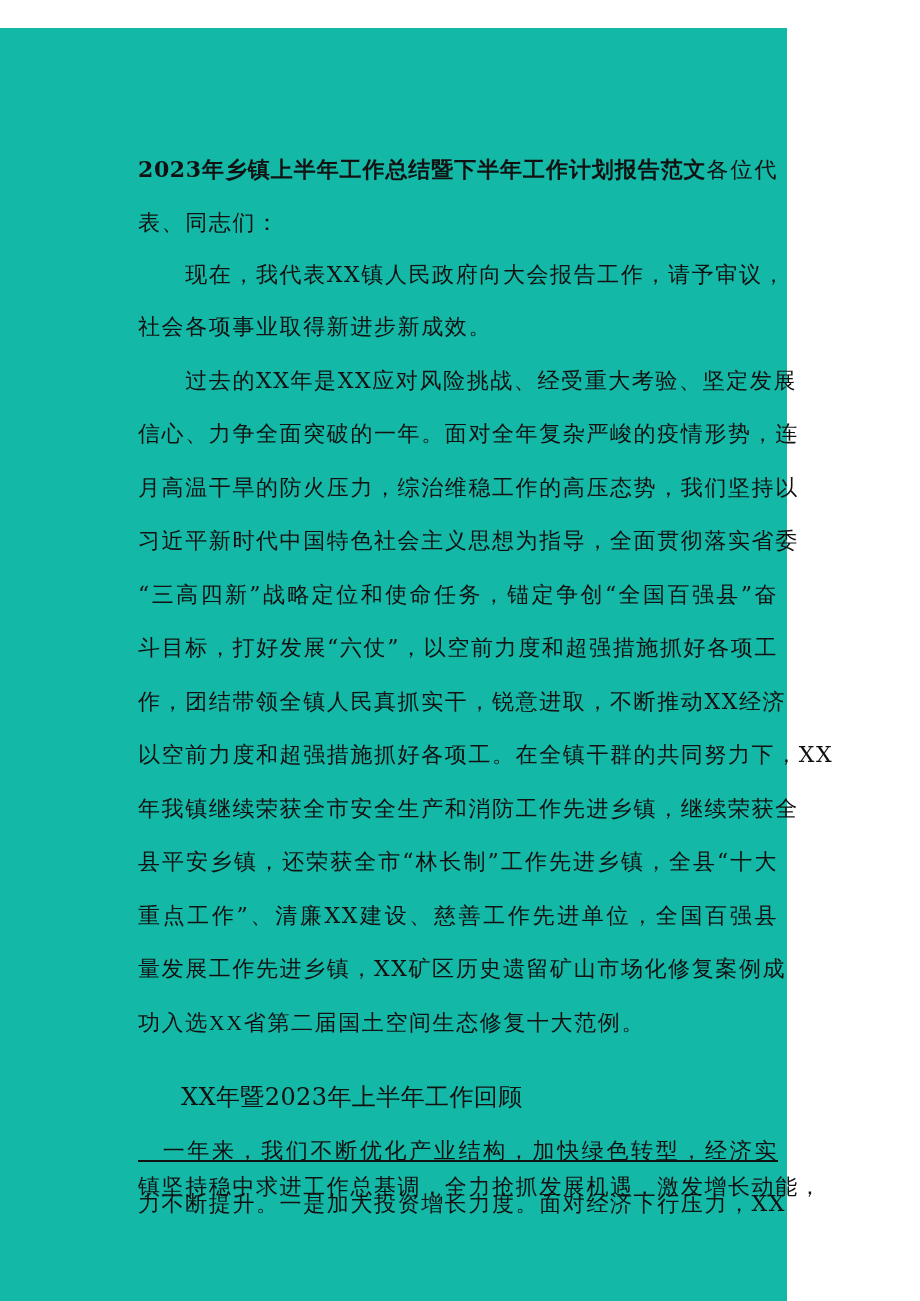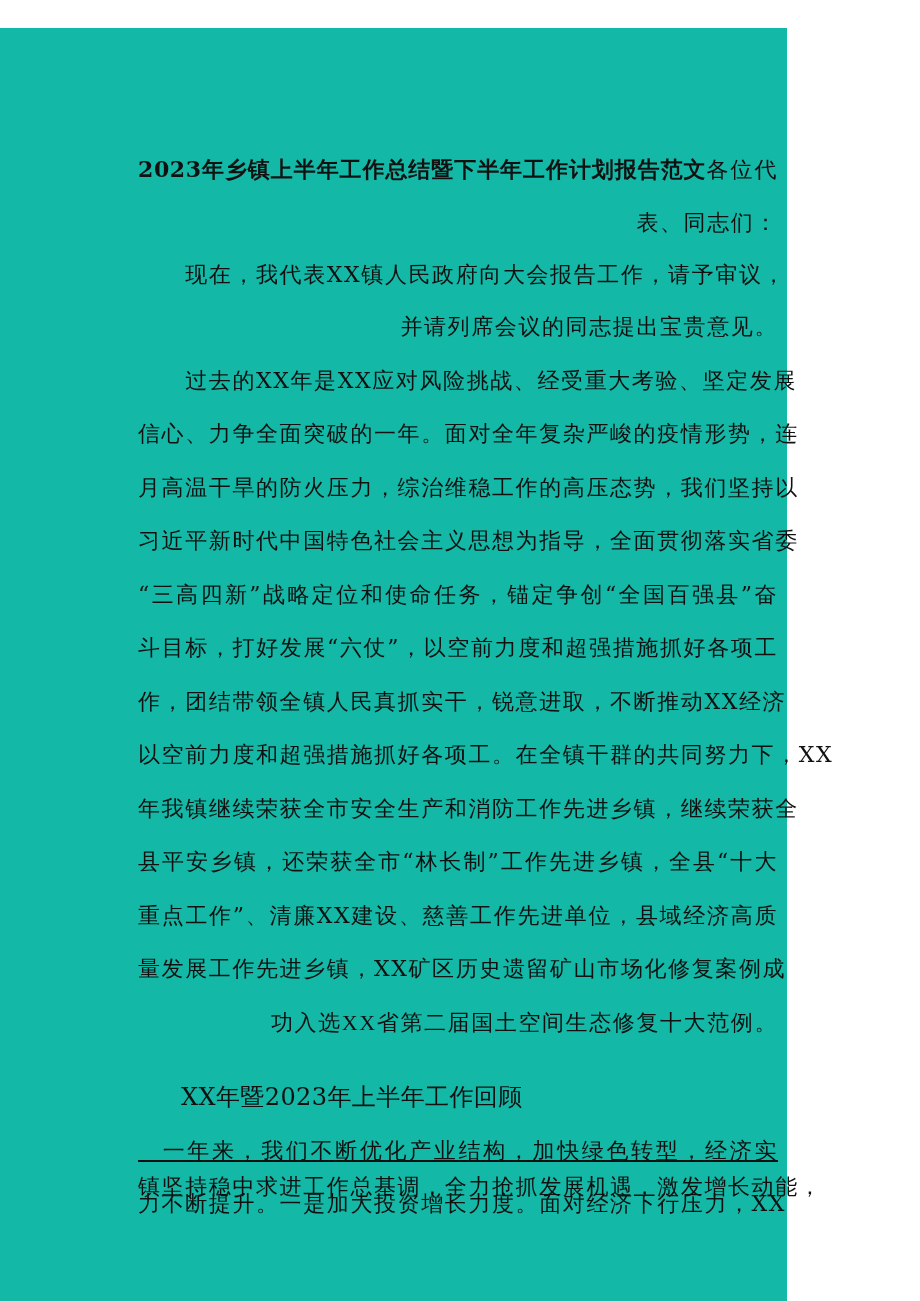--- a/index.html
+++ b/index.html
@@ -25,21 +25,20 @@
       margin-top: 28px;
     }
     .line {
       position: absolute;
       left: 138px;
       width: 640px;
       font-size: 22px;
       line-height: 30px;
       white-space: nowrap;
       letter-spacing: 1.6px;
-      text-align: right;
     }
     .justify {
       text-align: justify;
       text-align-last: justify;
     }
     .title-bold {
       font-weight: bold;
       letter-spacing: 0.6px;
     }
     .title-rest {
@@ -62,33 +61,33 @@
 
 <div class="page">
 
   <div class="line justify" style="top:126px;">
     <span class="title-bold">2023年乡镇上半年工作总结暨下半年工作计划报告范文</span><span class="title-rest">各位代</span>
   </div>
 
   <div class="line" style="top:180px;">表、同志们：</div>
 
   <div class="line justify" style="top:232px;">　　现在，我代表XX镇人民政府向大会报告工作，请予审议，</div>
-  <div class="line" style="top:284px;">并请列席会议的同志提出宝贵意见。</div>
+  <div class="line" style="top:284px;">社会各项事业取得新进步新成效。</div>
 
   <div class="line justify" style="top:338px;">　　过去的XX年是XX应对风险挑战、经受重大考验、坚定发展</div>
   <div class="line justify" style="top:391px;">信心、力争全面突破的一年。面对全年复杂严峻的疫情形势，连</div>
   <div class="line justify" style="top:445px;">月高温干旱的防火压力，综治维稳工作的高压态势，我们坚持以</div>
   <div class="line justify" style="top:498px;">习近平新时代中国特色社会主义思想为指导，全面贯彻落实省委</div>
   <div class="line justify" style="top:552px;">“三高四新”战略定位和使命任务，锚定争创“全国百强县”奋</div>
   <div class="line justify" style="top:605px;">斗目标，打好发展“六仗”，以空前力度和超强措施抓好各项工</div>
   <div class="line justify" style="top:659px;">作，团结带领全镇人民真抓实干，锐意进取，不断推动XX经济</div>
   <div class="line justify" style="top:712px;">以空前力度和超强措施抓好各项工。在全镇干群的共同努力下，XX</div>
   <div class="line justify" style="top:766px;">年我镇继续荣获全市安全生产和消防工作先进乡镇，继续荣获全</div>
   <div class="line justify" style="top:819px;">县平安乡镇，还荣获全市“林长制”工作先进乡镇，全县“十大</div>
-  <div class="line justify" style="top:873px;">重点工作”、清廉XX建设、慈善工作先进单位，县域经济高质</div>
+  <div class="line justify" style="top:873px;">重点工作”、清廉XX建设、慈善工作先进单位，全国百强县</div>
   <div class="line justify" style="top:926px;">量发展工作先进乡镇，XX矿区历史遗留矿山市场化修复案例成</div>
   <div class="line" style="top:980px;font-family:Liberation Serif, serif;">功入选XX省第二届国土空间生态修复十大范例。</div>
 
   <div class="heading" style="top:1054px;">XX年暨2023年上半年工作回顾</div>
 
   <div class="line justify" style="top:1108px;text-decoration:underline;">　一年来，我们不断优化产业结构，加快绿色转型，经济实</div>
   <div class="line justify" style="top:1161px;">力不断提升。一是加大投资增长力度。面对经济下行压力，XX</div>
   <div class="line justify" style="top:1144px;">镇坚持稳中求进工作总基调，全力抢抓发展机遇，激发增长动能，</div>
 
 </div>

